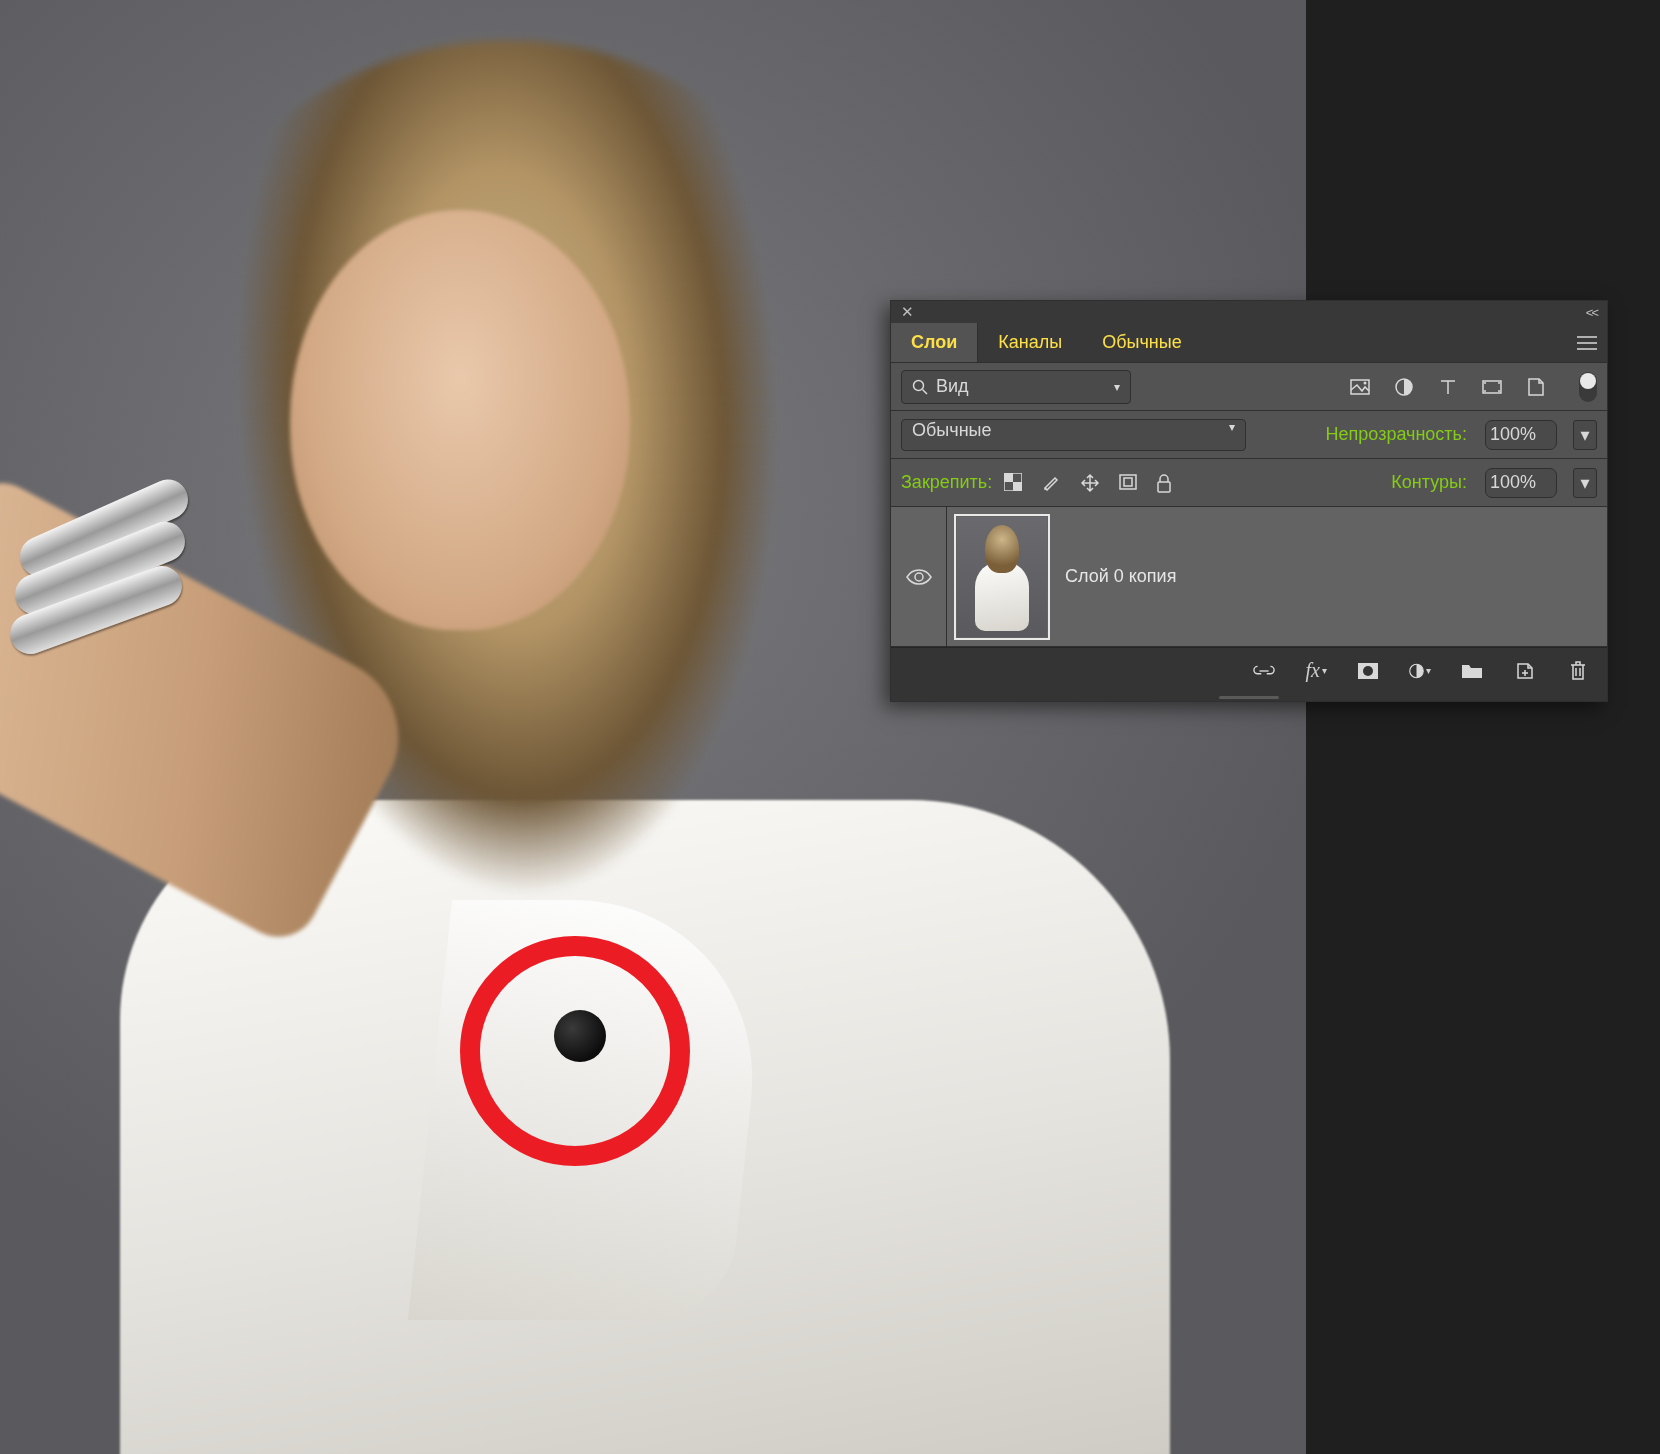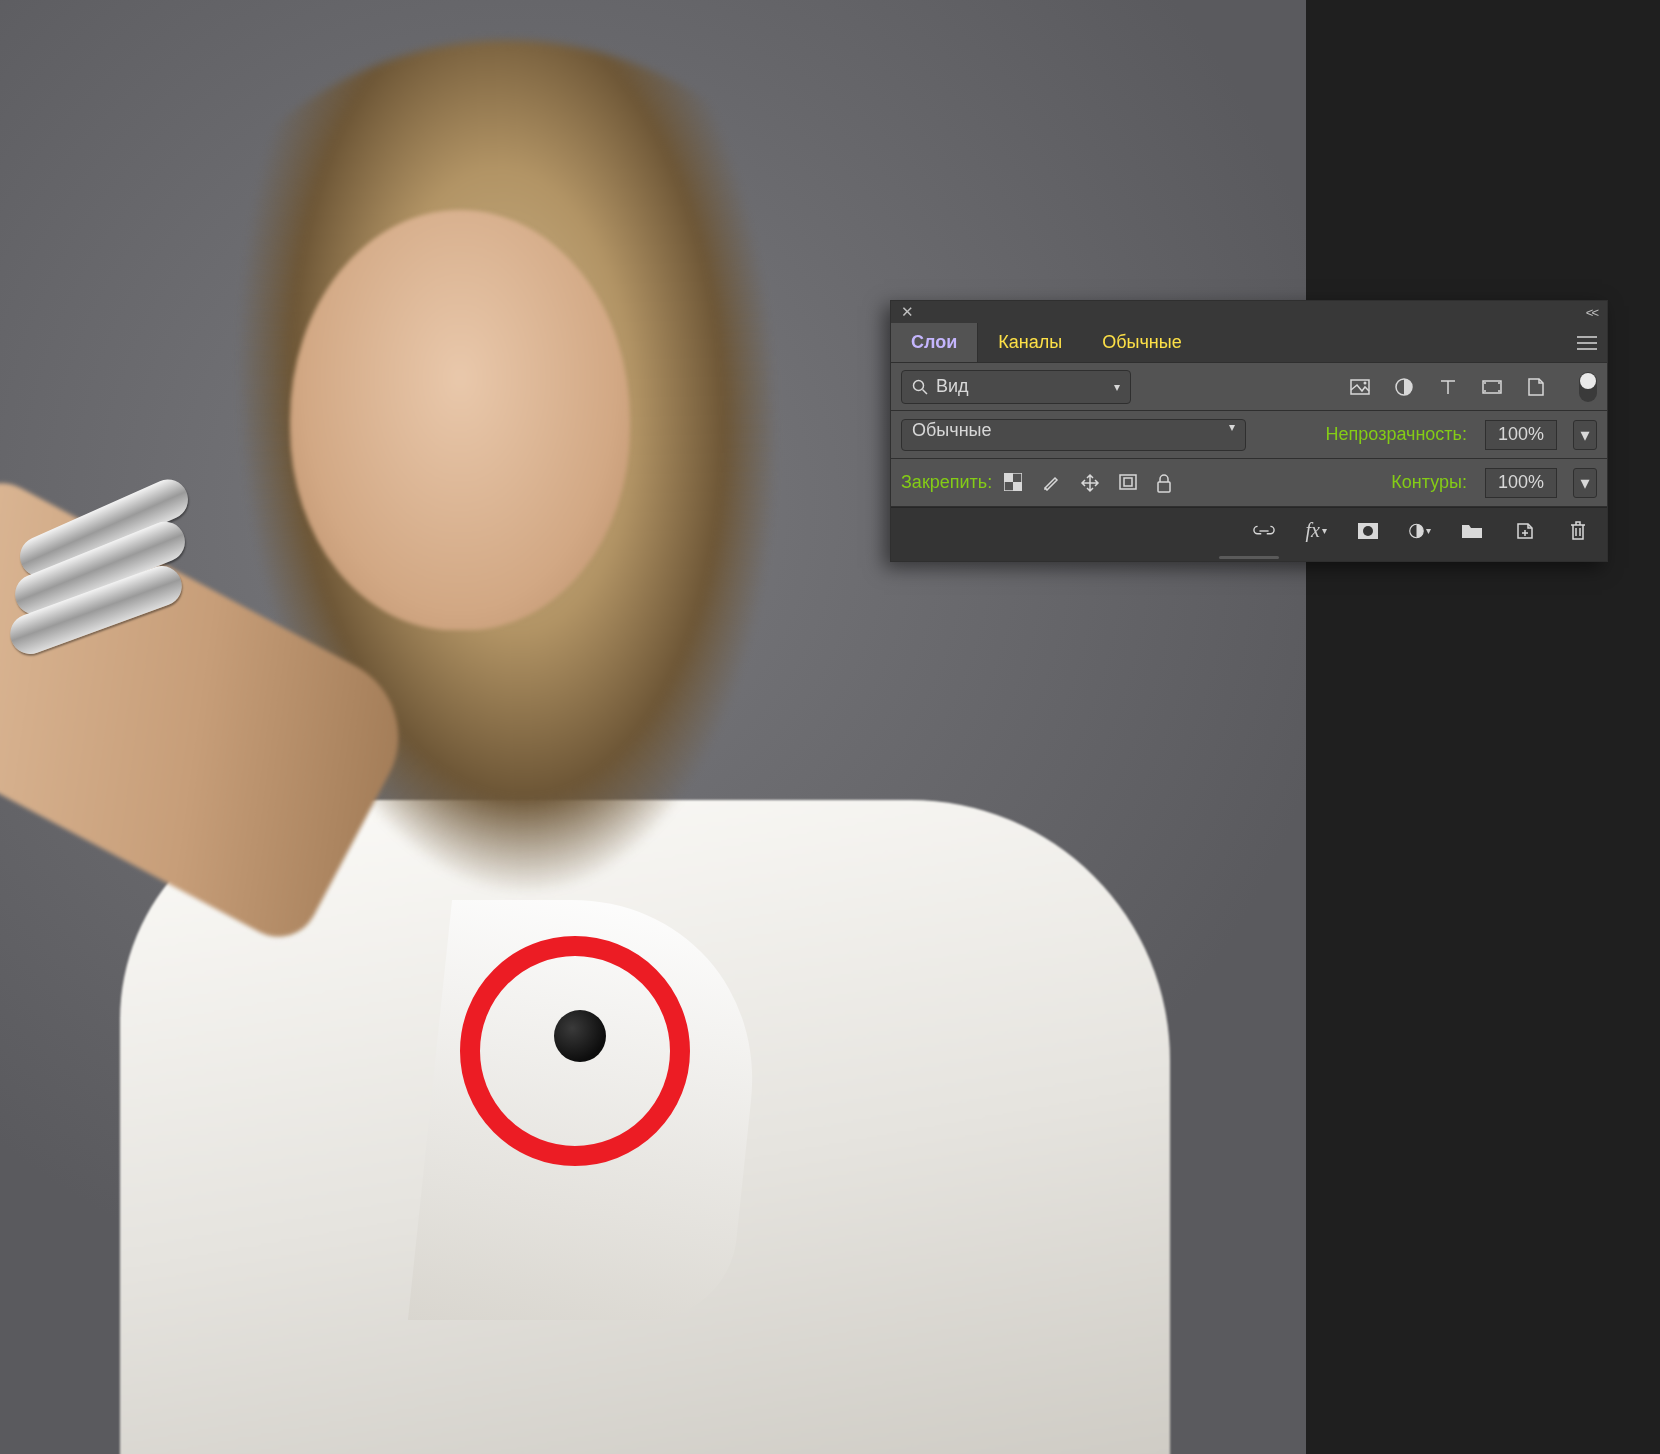--- a/index.html
+++ b/index.html
@@ -103,21 +103,21 @@
 
   .tab-row {
     display:flex; align-items:stretch; background: var(--ps-header);
     border-bottom:1px solid var(--ps-border); height:40px;
   }
   .tab {
     padding: 0 20px; display:flex; align-items:center; cursor:pointer;
     color:#fde047; font-size:18px;
   }
   .tab.active {
-    background: var(--ps-bg); color:#c4b5fd; font-weight:600;
+    background: var(--ps-bg); color:#fde047; font-weight:600;
     border-right:1px solid var(--ps-border);
   }
   .tab-spacer { flex:1; }
   .menu-lines { width:40px; display:flex; align-items:center; justify-content:center; cursor:pointer; }
   .menu-lines svg { width:20px; height:16px; }
 
   .row {
     display:flex; align-items:center; height:48px;
     border-bottom:1px solid var(--ps-border);
     padding:0 10px; gap:12px;
@@ -135,23 +135,23 @@
   .toggle-pill { width:18px; height:30px; border-radius:10px; background:#3a3a3a; position:relative; margin-left:20px; cursor:pointer;}
   .toggle-pill::after { content:""; position:absolute; top:1px; left:1px; width:16px; height:16px; border-radius:50%; background:#e9e9e9; }
 
   .blend-select {
     display:flex; align-items:flex-start; width:345px; height:32px;
     border:1px solid var(--ps-border); border-radius:4px; background:#4a4a4a;
     padding:0 10px; cursor:pointer;
   }
   .lbl { color:#84cc16; }
   .num-box {
-    width:72px; height:30px; border:1px solid var(--ps-border); border-radius:0;
-    background:#4a4a4a; display:flex; align-items:center; justify-content:center;
-    padding:0 24px; margin-left:6px;
+    width:72px; height:30px; border:1px solid var(--ps-border); border-radius:7px;
+    background:#4a4a4a; display:flex; align-items:center; justify-content:flex-start;
+    padding:0 4px; margin-left:6px;
   }
   .tiny-chev { width:24px; height:30px; border:1px solid var(--ps-border); border-radius:3px; background:#4a4a4a; display:flex; align-items:center; justify-content:center; margin-left:4px; }
 
   .lock-icons { display:flex; gap:18px; align-items:center; }
   .lock-icons .ic { width:20px; height:20px; }
 
   .layers-list { }
   .layer-row {
     height:140px; display:flex; align-items:center;
     border-bottom:1px solid var(--ps-border);
@@ -332,20 +332,37 @@
     <div class="num-box">
         <span>100%</span>
       </div>
     <div class="tiny-chev">
         <span>▾</span>
       </div>
   </div>
 
   <div class="layers-list">
 
+    <div class="layer-row selected">
+      <div class="eye-cell">
+        <svg width="26" height="18" viewBox="0 0 26 18">
+            <path class="stroke" d="M1 9c3-5 8-7 12-7s9 2 12 7c-3 5-8 7-12 7S4 14 1 9z"></path>
+            <circle class="stroke" cx="13" cy="9" r="4"></circle>
+          </svg>
+      </div>
+      <div class="thumb">
+        <div class="th-suit"></div>
+          <div class="th-hair"></div>
+        <div class="corner tl"></div>
+          <div class="corner tr"></div>
+          <div class="corner bl"></div>
+          <div class="corner br"></div>
+      </div>
+      <span class="layer-name">Слой 0 копия</span>
+    </div>
 
 
   </div>
 
   <div class="bottom-bar">
     <span class="ic">
       <svg width="24" height="14" viewBox="0 0 24 14">
           <path class="stroke" d="M9 7H5a4 4 0 0 1 0-8h0M15 7h4a4 4 0 0 0 0-8h0" transform="translate(0,3)"></path>
           <path class="stroke" d="M7 7h10"></path>
         </svg>

